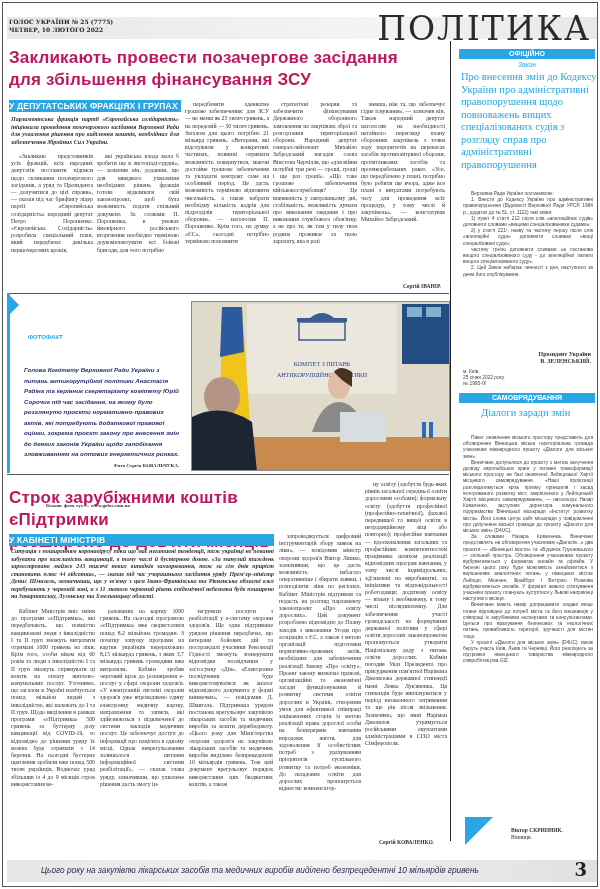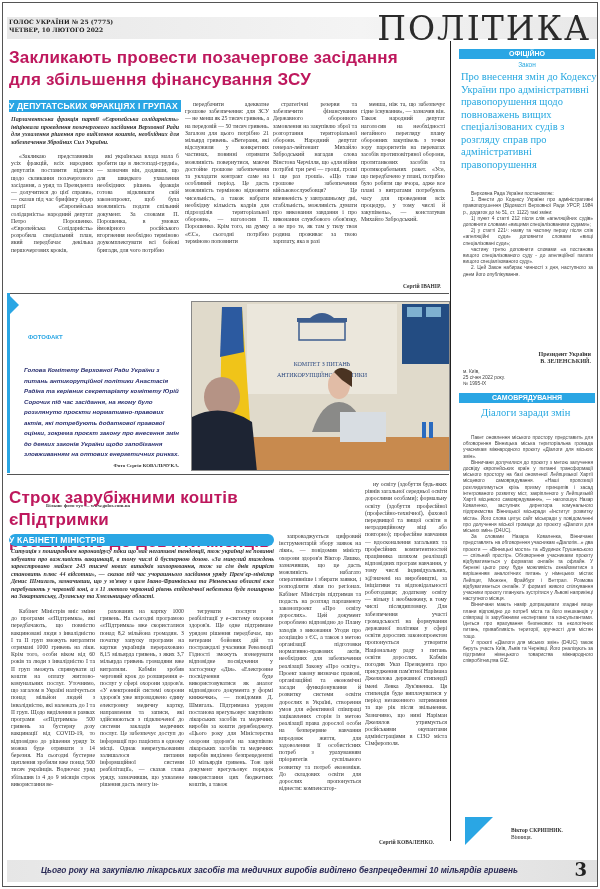--- a/index.html
+++ b/index.html
@@ -21,21 +21,21 @@
 .sb-title{position:absolute;left:10px;width:136px;font-family:Liberation Serif, serif;font-size:10.5px;line-height:12.5px;color:#27a8e0}
 .sb-text{position:absolute;left:12px;width:130px;font-family:"Liberation Sans",sans-serif;font-size:4.8px;line-height:6.2px;color:#444;text-align:justify}
 .sb-text p{text-indent:8px}
 .photo-box{position:absolute;left:4px;top:290px;width:180px;height:180px;border-left:3px solid #2aa6e4}
 .photofact{position:absolute;left:18px;top:41px;font-family:"Liberation Sans",sans-serif;font-size:6px;font-weight:bold;color:#2aa6e4}
 .photo-caption{position:absolute;left:14px;top:72px;width:160px;font-family:"Liberation Sans",sans-serif;font-style:italic;font-weight:bold;font-size:6.2px;line-height:10.5px;color:#2a3070}
 .photo-credit{position:absolute;right:8px;top:170px;font-size:5px;font-weight:bold;color:#333}
 .photo-more{position:absolute;left:36px;top:210px;font-size:5px;font-weight:bold;color:#333}
 .photo{position:absolute;left:188px;top:298px;width:259px;height:170px;background:#d9d3c6;overflow:hidden;border:1px solid #888}
 .footer{position:absolute;left:4px;top:857px;width:590px;height:22px;background:linear-gradient(90deg,#e6e6e6,#f2f2f2 50%,#e0e0e0)}
-.footer-text{position:absolute;left:38px;top:862px;font-family:"Liberation Sans",sans-serif;font-style:italic;font-weight:bold;font-size:8.3px;color:#2a2a55}
+.footer-text{position:absolute;left:38px;top:862px;font-family:"Liberation Sans",sans-serif;font-style:italic;font-weight:normal;font-size:8.3px;color:#2a2a55}
 .pageno{position:absolute;right:10px;top:856px;font-family:"DejaVu Serif",serif;font-weight:bold;font-size:18px;color:#222}
 .corner{position:absolute;width:0;height:0}
 </style>
 </head>
 <body>
 
 <div class="page">
 
   <div class="hdr"></div>
   <div class="hdr-meta">
@@ -105,21 +105,21 @@
     </svg>
   </div>
 
   <div class="hline" style="left:4px;top:471px;width:442px;"></div>
 
   <div class="h1" style="left:6px;top:484px;width:300px;">
     <div>Строк зарубіжними коштів єПідтримки</div>
     <div>розширено до дев'яти місяців</div>
   </div>
 
-  <div class="sec-bar" style="left:6px;top:531px;width:265px;border-radius:6px;">У КАБІНЕТІ МІНІСТРІВ</div>
+  <div class="sec-bar" style="left:6px;top:531px;width:265px;">У КАБІНЕТІ МІНІСТРІВ</div>
   <div class="lead" style="left:8px;top:545px;width:263px;">Ситуація з поширенням коронавірусу поки що має негативні тенденції, тож українці не повинні забувати про важливість вакцинації, в тому числі й бустерною дозою. «За минулий тиждень зареєстровано майже 243 тисячі нових випадків захворювання, тож за сім днів приріст становить плюс 44 відсотки», — сказав під час учорашнього засідання уряду Прем'єр-міністр Денис Шмигаль, зазначивши, що у зв'язку з цим Івано-Франківська та Рівненська області вже перебувають у червоній зоні, а з 11 лютого червоний рівень епідемічної небезпеки буде поширено на Закарпатську, Луганську та Хмельницьку області.</div>
 
   <div class="col" style="left:8px;top:605px;width:84px;height:240px;overflow:hidden">
       <p>Кабінет Міністрів вніс зміни до програми «єПідтримка», які передбачають, що повністю вакциновані люди з інвалідністю I та II груп зможуть витратити отримані 1000 гривень на ліки. Крім того, особи віком від 60 років та люди з інвалідністю I та II груп зможуть спрямувати ці кошти на оплату житлово-комунальних послуг. Уточнимо, що загалом в Україні налічується понад мільйон людей з інвалідністю, які належать до I та II груп. Щодо виділення в рамках програми «єПідтримка» 500 гривень за бустерну дозу вакцинації від COVID-19, то відповідно до рішення уряду їх можна буде отримати з 14 березня. На сьогодні бустерне щеплення зробили вже понад 500 тисяч українців. Водночас уряд збільшив із 4 до 9 місяців строк використання ве-</p>
     </div>
   <div class="col" style="left:97px;top:605px;width:84px;height:240px;overflow:hidden">
       <p>рахованих на картку 1000 гривень. На сьогодні програмою «єПідтримка» вже скористалися понад 8,2 мільйона громадян. З початку запуску програми на картки українців перераховано 8,15 мільярда гривень, з яких 3,7 мільярда гривень громадяни вже витратили. Кабмін зробив черговий крок до розширення е-послуг у сфері охорони здоров'я. «У електронній системі охорони здоров'я уже впроваджено єдину електронну медичну картку, направлення та записи, які здійснюються з підключеної до системи закладів медичних послуг. Це забезпечує доступ до інформації про пацієнта в одному місці. Однак неврегульованим залишалося питання інформаційної системи реабілітації», — сказав глава уряду, зазначивши, що ухвалене рішення дасть змогу ін-</p>
     </div>
   <div class="col" style="left:186px;top:605px;width:84px;height:240px;overflow:hidden">
       <p>тегрувати послуги з реабілітації у е-систему охорони здоров'я. Ще одне підтримане урядом рішення передбачає, що ветерани бойових дій та постраждалі учасники Революції Гідності зможуть згенерувати відповідне посвідчення у застосунку «Дія». «Електронне посвідчення буде використовуватися як аналог відповідного документа у формі книжечки», — повідомив Д. Шмигаль. Підтримана урядом постанова врегульовує закупівлю лікарських засобів та медичних виробів за кошти держбюджету. «Цього року для Міністерства охорони здоров'я на закупівлю лікарських засобів та медичних виробів виділено безпрецедентні 10 мільярдів гривень. Тож цей документ врегульовує порядок використання цих бюджетних коштів, а також</p>

